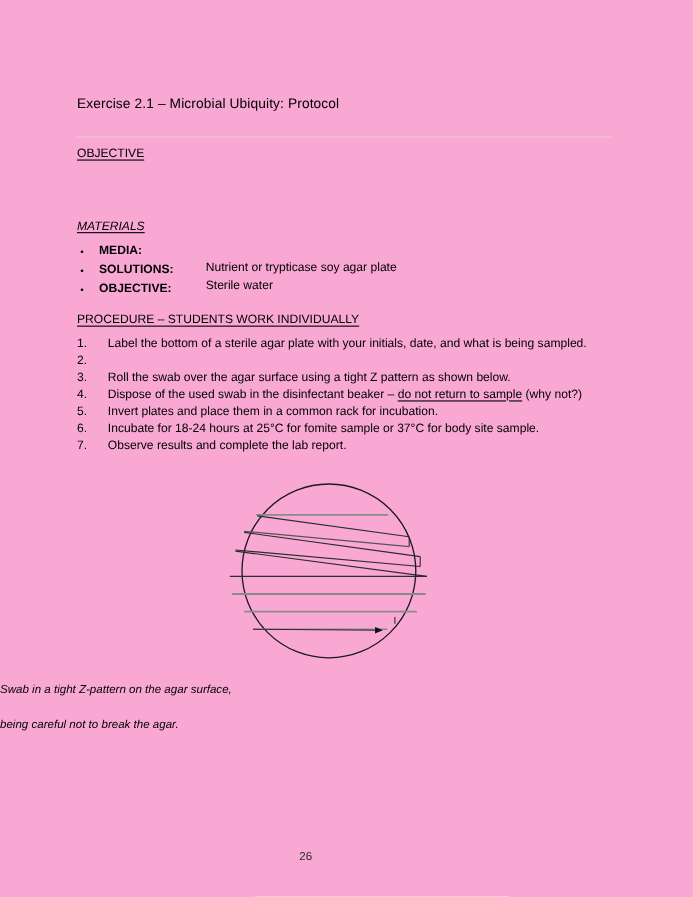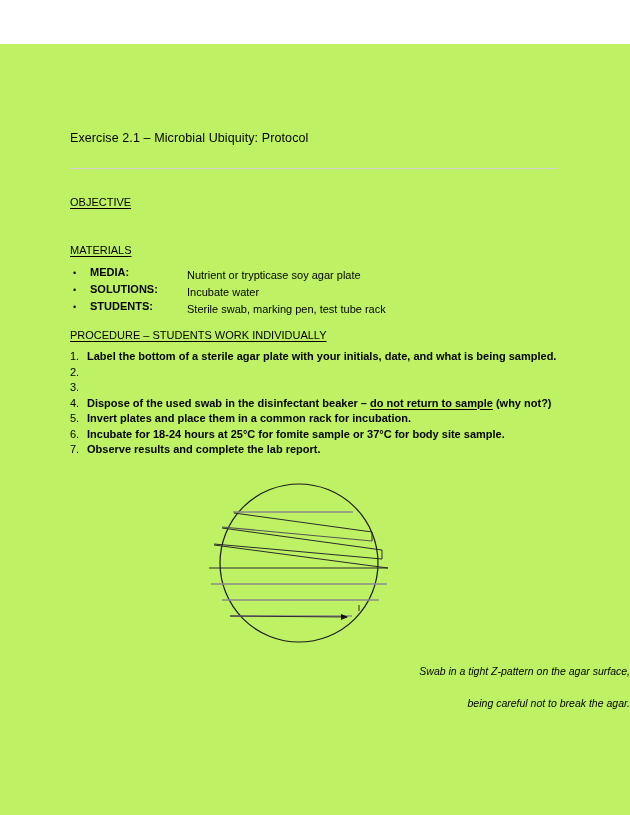--- a/index.html
+++ b/index.html
@@ -11,22 +11,21 @@
     width: 630px;
     height: 815px;
     position: relative;
     font-family: "Liberation Sans", sans-serif;
     color: #000000;
     overflow: hidden;
   }
   .page {
     position: absolute;
     inset: 0;
-    background: #bef264;
-    margin-top: 44px;
+    background: #f9a8d4;
   }
 
   
   .doc-title {
     position: absolute;
     left: 70px;
     top: 87px;
     font-size: 12.5px;
     letter-spacing: 0.1px;
     white-space: nowrap;
@@ -42,22 +41,22 @@
 
   
   .section-head {
     position: absolute;
     left: 70px;
     font-size: 11px;
     text-decoration: underline;
     text-underline-offset: 2px;
     white-space: nowrap;
   }
-  #head-objective { top: 152px; }
-  #head-materials { top: 200px; }
+  #head-objective { top: 134px; }
+  #head-materials { top: 200px; font-style: italic; }
   #head-procedure { top: 285px; }
 
   
   .body-line {
     position: absolute;
     left: 70px;
     font-size: 11px;
     white-space: nowrap;
   }
   #objective-text { top: 172px; }
@@ -87,21 +86,21 @@
   }
   .mat-label {
     position: absolute;
     left: 20px;
     top: 0;
     font-weight: bold;
   }
   .mat-value {
     position: absolute;
     left: 117px;
-    top: 3px;
+    top: 15px;
   }
 
   
   .procedure-list {
     position: absolute;
     left: 70px;
     top: 306px;
     width: 500px;
     margin: 0;
     padding: 0;
@@ -115,44 +114,43 @@
   }
   .step-num {
     position: absolute;
     left: 0;
     top: 0;
     width: 15px;
     text-align: left;
   }
   .step-text {
     position: absolute;
-    left: 17px;
-    top: 0;
-    font-weight: bold;
+    left: 28px;
+    top: 0;
   }
   .step-text u {
     text-decoration: underline;
     text-underline-offset: 2px;
   }
 
   
   .diagram {
     position: absolute;
     left: 204px;
     top: 432px;
     width: 190px;
     height: 176px;
   }
 
   
   .caption {
     position: absolute;
     left: 0;
     width: 630px;
-    text-align: right;
+    text-align: left;
     font-style: italic;
     font-size: 10.5px;
   }
   #caption-line-1 { top: 621px; }
   #caption-line-2 { top: 653px; }
 
   
   .page-number {
     position: absolute;
     left: 0;
@@ -176,40 +174,40 @@
   <div class="section-head" id="head-materials">MATERIALS</div>
   <ul class="materials-list">
     <li>
       <span class="mat-bullet">•</span>
       <span class="mat-label">MEDIA:</span>
       <span class="mat-value">Nutrient or trypticase soy agar plate</span>
     </li>
     <li>
       <span class="mat-bullet">•</span>
       <span class="mat-label">SOLUTIONS:</span>
-      <span class="mat-value">Incubate water</span>
+      <span class="mat-value">Sterile water</span>
     </li>
     <li>
       <span class="mat-bullet">•</span>
-      <span class="mat-label">STUDENTS:</span>
-      <span class="mat-value">Sterile swab, marking pen, test tube rack</span>
+      <span class="mat-label">OBJECTIVE:</span>
     </li>
   </ul>
 
   <div class="section-head" id="head-procedure">PROCEDURE – STUDENTS WORK INDIVIDUALLY</div>
   <ol class="procedure-list">
     <li>
       <span class="step-num">1.</span>
       <span class="step-text">Label the bottom of a sterile agar plate with your initials, date, and what is being sampled.</span>
     </li>
     <li>
       <span class="step-num">2.</span>
     </li>
     <li>
       <span class="step-num">3.</span>
+      <span class="step-text">Roll the swab over the agar surface using a tight Z pattern as shown below.</span>
     </li>
     <li>
       <span class="step-num">4.</span>
       <span class="step-text"><span>Dispose of the used swab in the disinfectant beaker – </span><u>do not return to sample</u><span> (why not?)</span></span>
     </li>
     <li>
       <span class="step-num">5.</span>
       <span class="step-text">Invert plates and place them in a common rack for incubation.</span>
     </li>
     <li>

